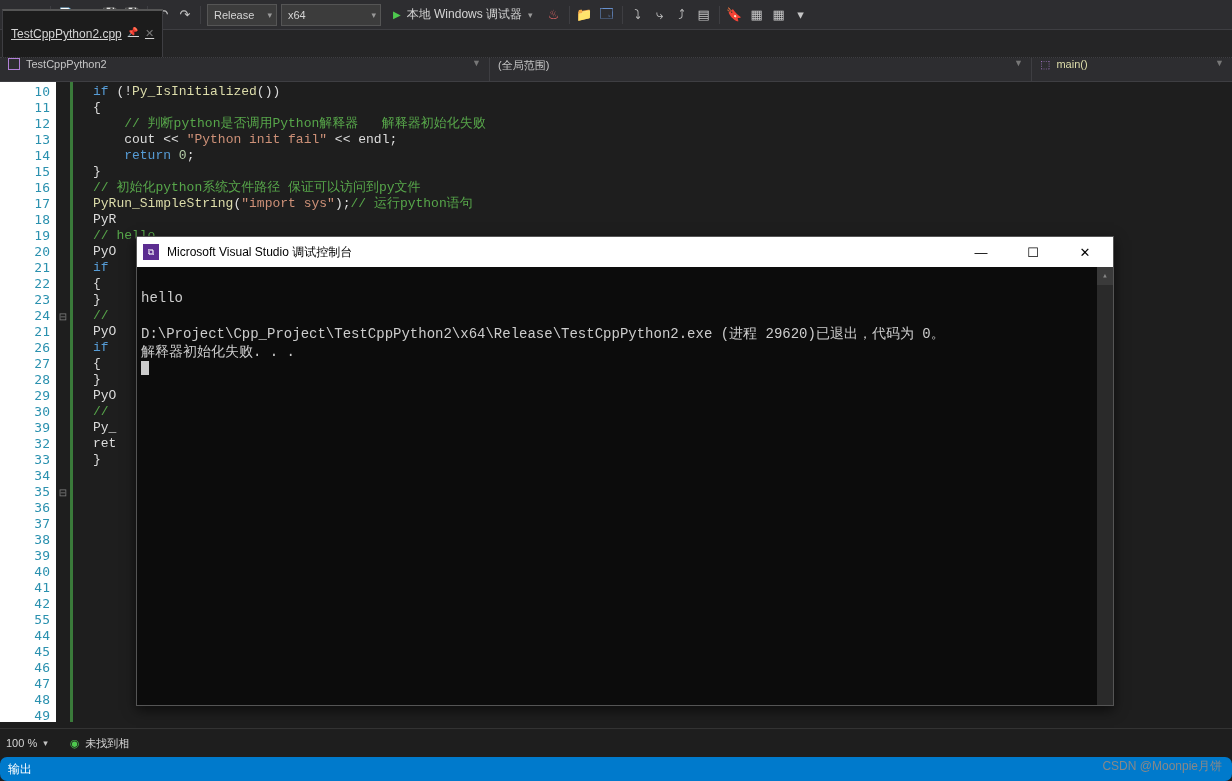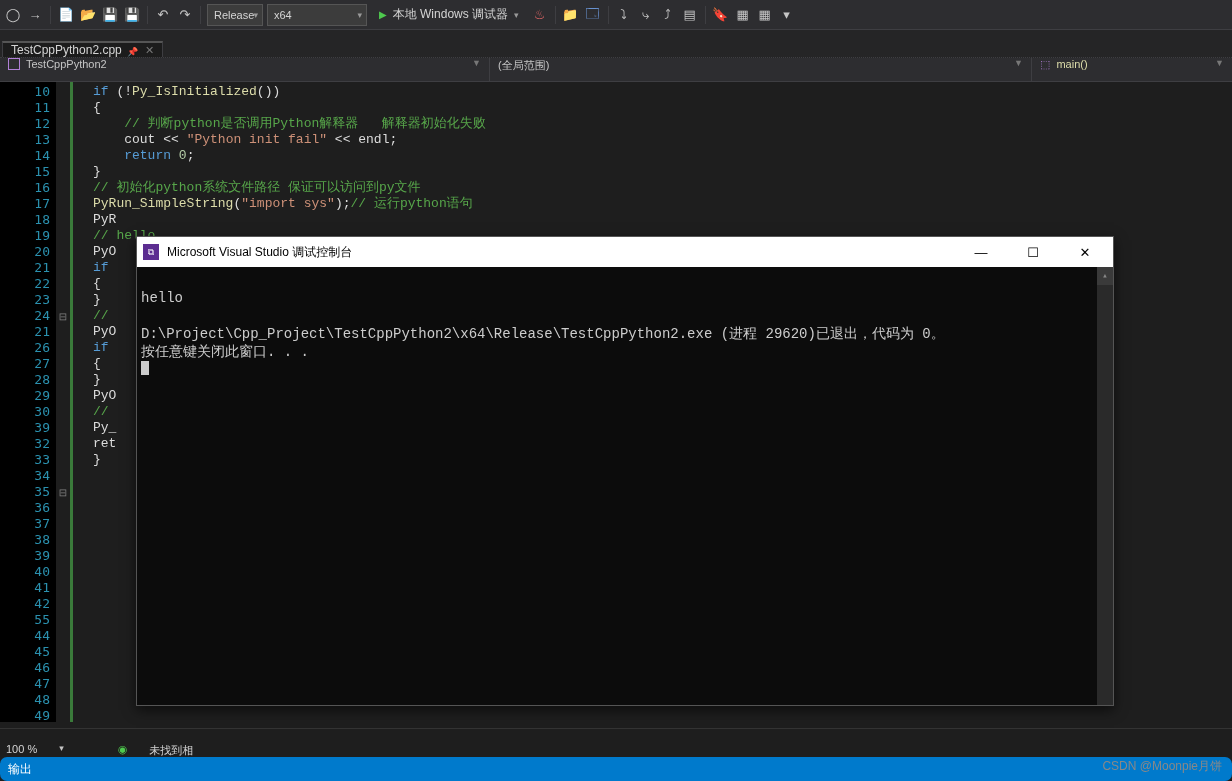--- a/index.html
+++ b/index.html
@@ -62,27 +62,28 @@
   background: #252526;
   display: flex;
   align-items: flex-end;
   border-bottom: 1px dotted #3e3e42;
 }
 .filetab {
   background: #1c1c1c;
   border: 1px solid #3e3e42;
   border-bottom: none;
   border-top: 2px solid #555;
-  padding: 0 8px;
+  padding: 16px 8px;
   margin-left: 2px;
   display: flex;
-  align-items: flex-end;
+  align-items: flex-start;
   gap: 6px;
   font-size: 12px;
   color: #d4d4d4;
+  text-decoration: underline;
 }
 .filetab .pin { color: #777; font-size: 9px; }
 .filetab .close { color: #777; font-size: 11px; }
 
 .navbar-row {
   height: 24px;
   background: #2d2d30;
   border-bottom: 1px solid #3e3e42;
   display: flex;
   align-items: stretch;
@@ -103,21 +104,21 @@
 .purple-box { width: 12px; height: 12px; border: 1px solid #b180d7; display: inline-block; }
 
 .editor-wrap {
   height: 640px;
   display: flex;
   background: #1e1e1e;
   position: relative;
 }
 .gutter {
   width: 56px;
-  background: #000000;
+  background: #ffffff;
   text-align: right;
   padding-right: 6px;
   padding-top: 2px;
   color: #2b91af;
   font-family: Consolas, monospace;
   font-size: 13px;
   line-height: 16px;
 }
 .fold-strip {
   width: 14px;
@@ -153,24 +154,25 @@
 .hl-line { background: #0f0f0f; }
 
 .statusbar-mini {
   position: absolute;
   bottom: 24px;
   left: 0;
   right: 0;
   height: 20px;
   background: #1e1e1e;
   display: flex;
+  align-items: center;
   padding: 14px 6px;
   font-size: 11px;
   border-top: 1px solid #333;
-  gap: 22px;
+  gap: 6px;
 }
 .statusbar-mini .ok { color: #4ec94e; }
 .statusbar-mini .chev { color: #c5c5c5; font-size: 9px; }
 
 .output-bar {
   position: absolute;
   bottom: 0;
   left: 0;
   right: 0;
   height: 24px;
@@ -258,21 +260,21 @@
   <span class="tb-icon">→</span>
   <span class="sep"></span>
   <span class="tb-icon" style="color:#d9a94f">📄</span>
   <span class="tb-icon" style="color:#d9a94f">📂</span>
   <span class="tb-icon" style="color:#4b8bd8">💾</span>
   <span class="tb-icon" style="color:#4b8bd8">💾</span>
   <span class="sep"></span>
   <span class="tb-icon">↶</span>
   <span class="tb-icon">↷</span>
   <span class="sep"></span>
-  <div class="dropdown" style="width:56px">Release</div>
+  <div class="dropdown" style="width:70px">Release</div>
   <div class="dropdown" style="width:100px">x64</div>
   <div class="debug-btn">
     <span class="play">▶</span>
     <span>本地 Windows 调试器</span>
     <span style="font-size:9px;color:#999">▾</span>
   </div>
   <span class="tb-icon" style="color:#e06666">♨</span>
   <span class="sep"></span>
   <span class="tb-icon" style="color:#d9a94f">📁</span>
   <span class="tb-icon" style="color:#7aafff">🗔</span>
@@ -420,19 +422,19 @@
     <span>Microsoft Visual Studio 调试控制台</span>
     <span class="spacer"></span>
     <span class="wbtn">—</span>
     <span class="wbtn">☐</span>
     <span class="wbtn close">✕</span>
   </div>
   <div class="console-body">
 <span>hello</span>
 
 <span>D:\Project\Cpp_Project\TestCppPython2\x64\Release\TestCppPython2.exe (进程 29620)已退出，代码为 0。</span>
-<span>按任意键关闭此窗口. . .</span>
+<span>解释器初始化失败. . .</span>
 <span class="cursor"></span>
     <div class="console-scroll"></div>
   </div>
 </div>
 
 <div class="watermark">CSDN @Moonpie月饼</div>
 
 </body></html>

